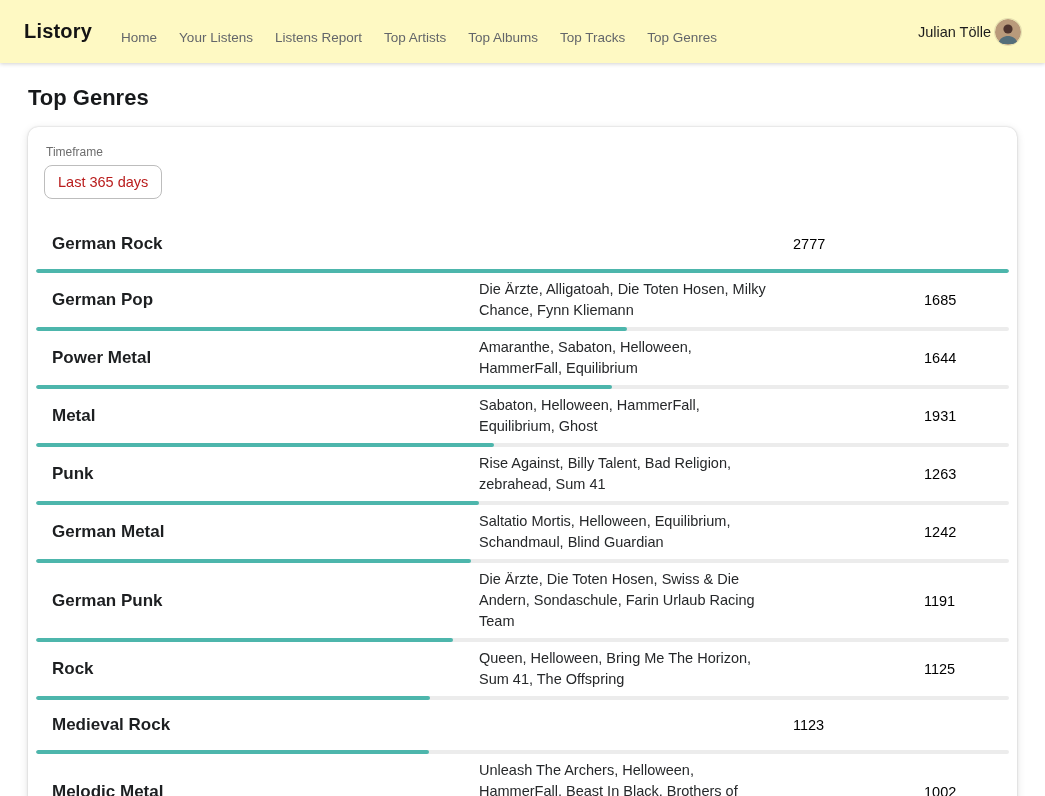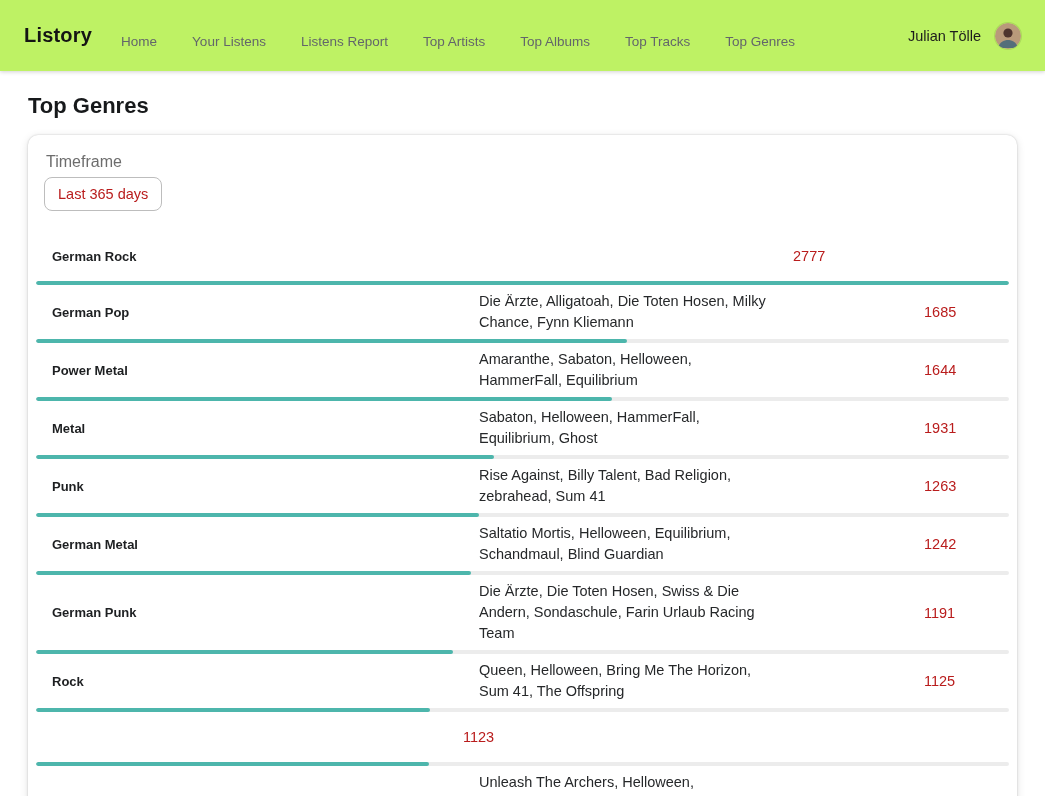--- a/index.html
+++ b/index.html
@@ -5,65 +5,65 @@
   * { margin:0; padding:0; box-sizing:border-box; }
   html,body { width:1045px; height:796px; overflow:hidden; }
   body {
     background:#ffffff;
     font-family:"Liberation Sans", sans-serif;
     color:#212121;
   }
   
   .navbar {
     display:flex; align-items:center;
-    height:71px; padding:0 24px;
-    background:#bef264;
+    height:63px; padding:0 24px;
+    background:#fef9c3;
     box-shadow:0 1px 4px rgba(0,0,0,.18);
     position:relative; z-index:2;
   }
   .brand { font-size:20px; font-weight:700; letter-spacing:.2px; margin-right:18px; cursor:pointer; color:#141414; }
-  .nav-links { display:flex; align-items:flex-start; gap:13px; flex:1;margin-top:12px; }
+  .nav-links { display:flex; align-items:flex-start; gap:0; flex:1;margin-top:12px; }
   .nav-link {
     font-size:13.5px; color:#63666a;
     padding:8px 11px; cursor:pointer; white-space:nowrap; text-decoration:none;
   }
-  .user { display:flex; align-items:center; gap:14px; }
+  .user { display:flex; align-items:center; gap:4px; }
   .user-name { font-size:14.5px; color:#1c1c1c; cursor:pointer; }
   .avatar {
     width:26px; height:26px; border-radius:50%; overflow:hidden; display:block;
     cursor:pointer; box-shadow:0 0 0 1px rgba(0,0,0,.10); line-height:0;
   }
   
   .main { padding:14px 28px 0; }
   .page-title { font-size:22px; font-weight:600; color:#17191b; margin:8px 0 16px; }
   .card {
     background:#fff; border-radius:10px;
     box-shadow:0 0 2px rgba(0,0,0,.20), 0 2px 8px rgba(0,0,0,.13);
     padding:18px 8px 8px;
   }
   .timeframe { padding:0 8px; }
-  .timeframe-label { font-size:16px; color:#6d6d6d; margin:0 0 6px 2px; }
+  .timeframe-label { font-size:12px; color:#6d6d6d; margin:0 0 6px 2px; }
   .timeframe-select {
     display:inline-flex; align-items:center;
     font-family:inherit; font-size:14.5px; color:#b91c1c;
     background:#fff; border:1px solid #bdbdbd; border-radius:8px;
     padding:8px 13px; cursor:pointer;
   }
   
   .genre-table { margin-top:20px; }
   .genre-row { position:relative; }
   .genre-cells {
     display:grid;
     grid-template-columns:427px 330px 1fr 85px;
     align-items:center;
     min-height:50px;
   }
-  .cell-genre  { font-size:13px; font-weight:700; color:#1d1f21; padding:6px 16px; }
+  .cell-genre  { font-size:17px; font-weight:700; color:#1d1f21; padding:6px 16px; }
   .cell-artists{ font-size:14.5px; line-height:21px; color:#26282a; padding:6px 16px; }
-  .cell-count  { font-size:14.5px; color:#b91c1c; }
+  .cell-count  { font-size:14.5px; color:#000000; }
   .bar-track { height:4px; border-radius:2px; overflow:hidden; }
   .bar-fill  { height:100%; border-radius:2px; }
 </style>
 </head>
 <body>
 
 <header class="navbar">
   <div class="brand">Listory</div>
   <nav class="nav-links">
       <a class="nav-link">Home</a>
@@ -178,20 +178,21 @@
             <div class="cell-artists">Queen, Helloween, Bring Me The Horizon, Sum 41, The Offspring</div>
             <div class="cell-spacer"></div>
             <div class="cell-count">1125</div>
           </div>
           <div class="bar-track" style="background:#ececec">
             <div class="bar-fill" style="width:40.5%;background:#4db6ac"></div>
           </div>
         </div>
         <div class="genre-row">
           <div class="genre-cells">
+            <div class="cell-genre">Medieval Rock</div>
             <div class="cell-spacer"></div>
             <div class="cell-count">1123</div>
           </div>
           <div class="bar-track" style="background:#ececec">
             <div class="bar-fill" style="width:40.4%;background:#4db6ac"></div>
           </div>
         </div>
         <div class="genre-row">
           <div class="genre-cells">
             <div class="cell-genre">Melodic Metal</div>

